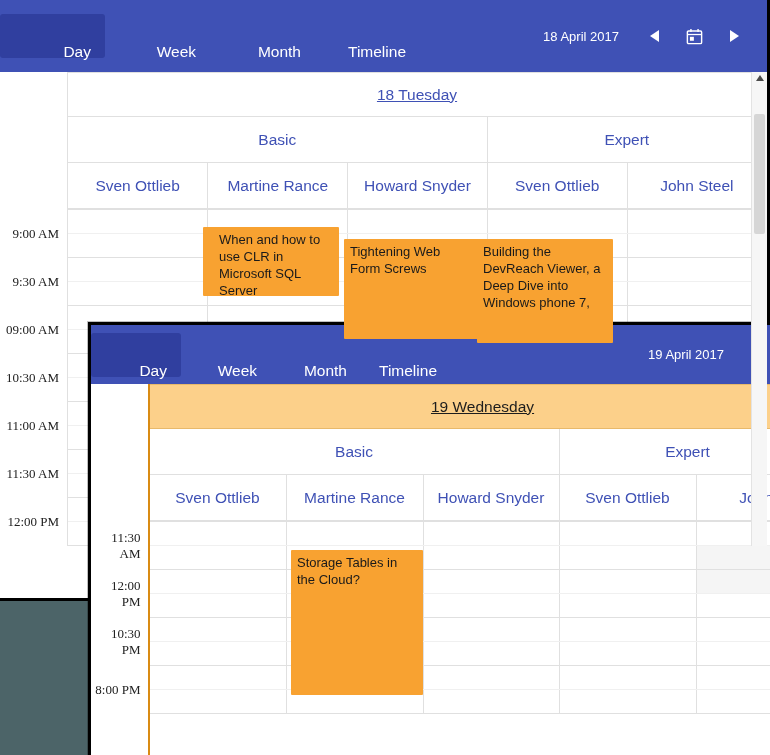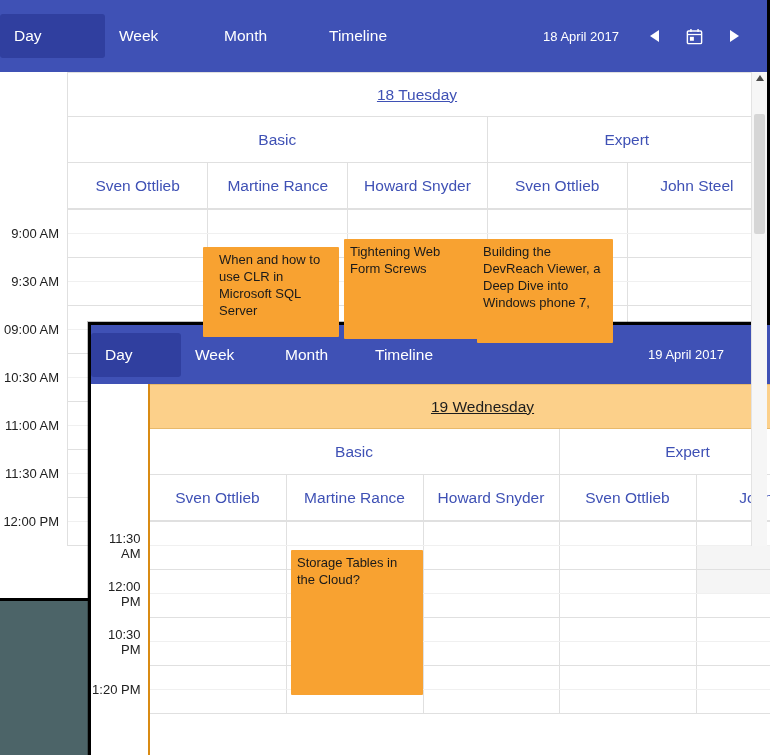--- a/index.html
+++ b/index.html
@@ -36,26 +36,26 @@
     display: flex;
     align-items: center;
     color: #ffffff;
     position: relative;
   }
   .view-tabs { display: flex; align-items: center; height: 100%; }
   .view-tab {
     min-width: 105px;
     height: 44px;
     line-height: 44px;
-    text-align: left;
+    text-align: right;
     font-size: 15.5px;
     color: #ffffff;
     cursor: pointer;
     border-radius: 3px;
-    padding: 0 14px;
+    padding: 16px 14px;
     white-space: nowrap;
   }
   .view-tab.active { background: #303f9f; }
   .tb-spacer { flex: 1 1 auto; }
   .tb-date {
     font-size: 13px;
     color: #ffffff;
     white-space: nowrap;
     margin-right: 18px;
   }
@@ -115,21 +115,21 @@
     border-right: 1px solid #e0e0e0;
     border-top: none; border-bottom: none;
     text-align: right;
     padding-right: 8px;
     font-size: 13px;
     color: #212121;
     vertical-align: middle;
     background: #fff;
     position: relative;
   }
-  .row-h { height: 24px; }
+  .row-h { height: 24px; font-family: Liberation Serif, serif; }
 
   .timeline-marker {
     position: absolute;
     width: 2px;
     background: #d98b14;
     top: 0; bottom: 0;
     z-index: 5;
   }
 
   .cell-highlight { background: #f5f5f5 !important; }
@@ -352,21 +352,21 @@
           <tr class="row-h">
                 <td></td>
                 <td></td>
                 <td></td>
                 <td></td>
                 <td></td>
               </tr>
         </tbody>
           </table>
 
-        <div class="event" style="left:203px; top:38px; width:136px; height:90px;padding-left:16px;">When and how to use CLR in Microsoft SQL Server</div>
+        <div class="event" style="left:203px; top:18px; width:136px; height:69px;padding-left:16px;">When and how to use CLR in Microsoft SQL Server</div>
         <div class="event" style="left:344px; top:30px; width:136px; height:100px;">Tightening Web Form Screws</div>
         <div class="event" style="left:477px; top:30px; width:136px; height:104px;">Building the DevReach Viewer, a Deep Dive into Windows phone 7,</div>
       </div>
 
       <div class="vscroll">
         <span class="arrow-up"></span>
         <div class="thumb" style="top:42px; height:120px;"></div>
       </div>
     </div>
   </div>
@@ -472,21 +472,21 @@
               </tr>
           <tr class="row-h">
                 <td></td>
                 <td></td>
                 <td></td>
                 <td></td>
                 <td></td>
               </tr>
 
           <tr class="row-h">
-                <td class="time" rowspan="2">1:20 PM</td>
+                <td class="time" rowspan="2">8:00 PM</td>
                 <td class="half"></td>
                 <td class="half"></td>
                 <td class="half"></td>
                 <td class="half"></td>
                 <td class="half"></td>
               </tr>
           <tr class="row-h">
                 <td></td>
                 <td></td>
                 <td></td>

